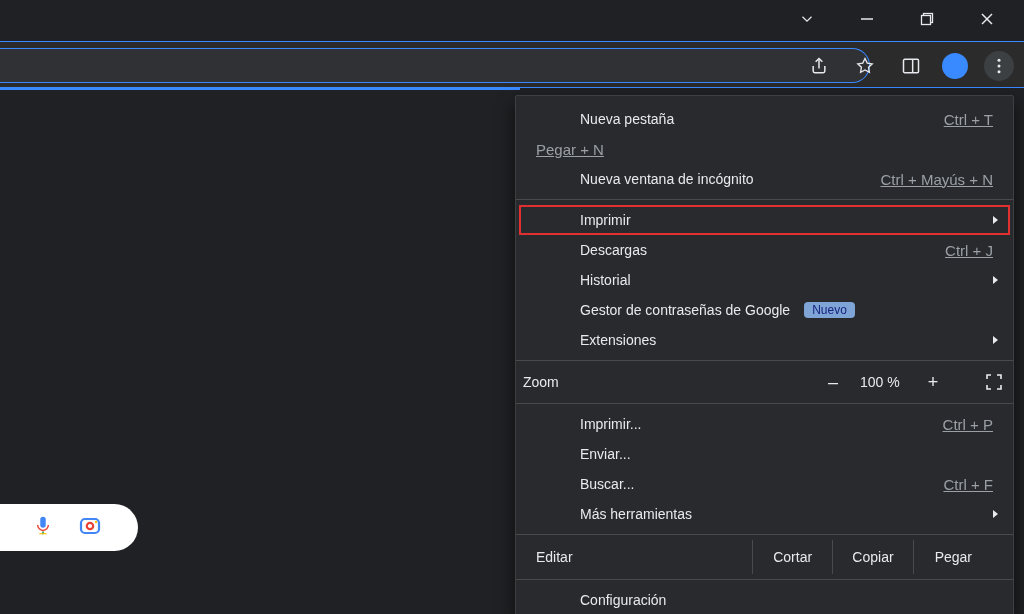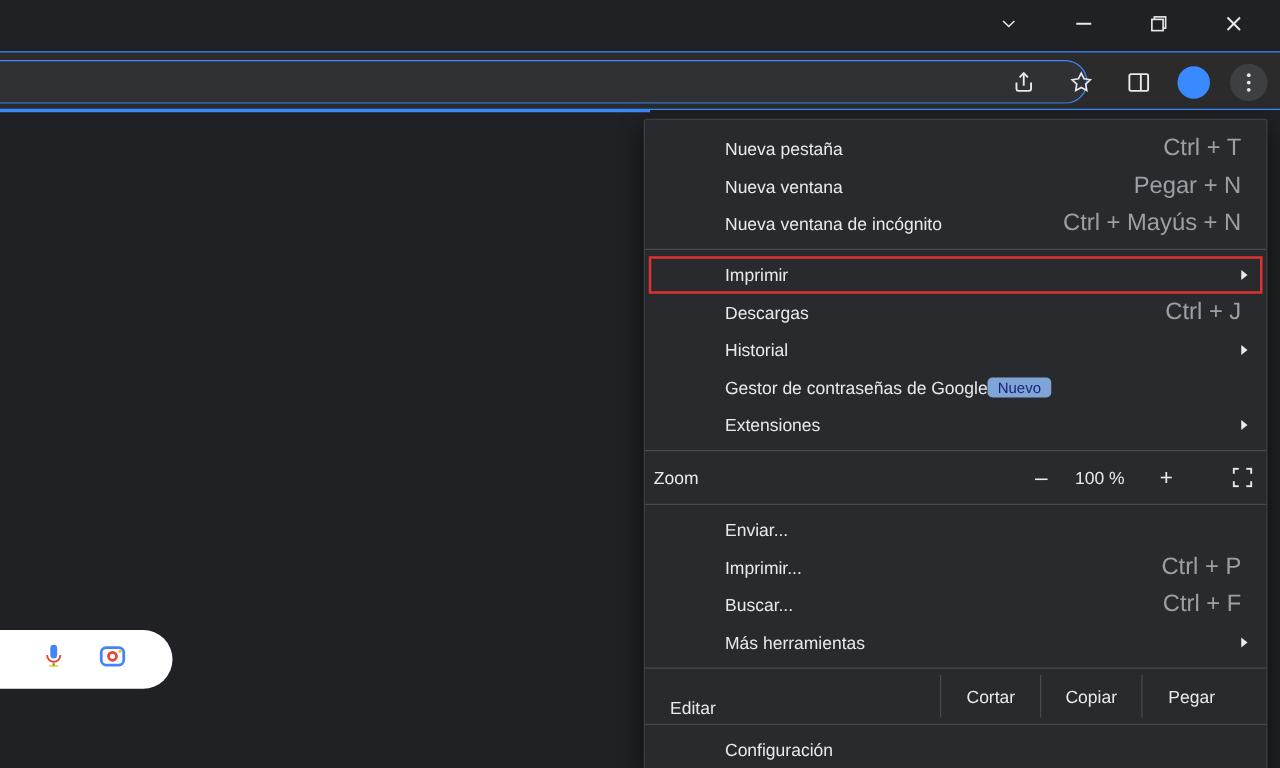--- a/index.html
+++ b/index.html
@@ -40,37 +40,37 @@
 
   
   .search-pill{position:absolute;left:0;bottom:63px;width:138px;height:47px;background:#fff;border-top-right-radius:24px;border-bottom-right-radius:24px;display:flex;align-items:center;gap:24px;padding-left:32px;}
   .search-pill .mic svg{width:22px;height:22px;}
   .search-pill .lens svg{width:24px;height:24px;}
 
   
   .menu{position:absolute;top:95px;right:10px;width:499px;background:var(--menu-bg);border:1px solid #3c4043;border-radius:2px;box-shadow:0 8px 18px rgba(0,0,0,.6);}
   .row{display:flex;align-items:center;height:30px;padding:0 20px;font-size:14px;color:var(--text);position:relative;}
   .row .label{flex:1;white-space:nowrap;margin-left:44px;}
-  .row .shortcut{color:var(--text-dim);font-size:19px;}
+  .row .shortcut{color:var(--text-dim);font-size:15px;text-decoration:underline;}
   .row .submenu-arrow{position:absolute;right:12px;top:50%;transform:translateY(-50%);}
   .row .submenu-arrow svg{width:10px;height:10px;display:block;}
-  .row .badge{background:var(--badge-bg);color:var(--badge-text);font-size:12px;padding:1px 8px;border-radius:4px;}
+  .row .badge{background:var(--badge-bg);color:var(--badge-text);font-size:12px;padding:1px 8px;border-radius:4px;margin-left:14px;}
   .sep{height:1px;background:var(--sep);margin:5px 0;}
 
   
   .zoom-row{display:flex;align-items:center;height:32px;padding:0 7px;font-size:14px;}
   .zoom-row .zlabel{flex:1;}
   .zoom-row .zctrl{display:flex;align-items:center;gap:18px;}
   .zoom-row .zbtn{width:18px;text-align:center;color:var(--text);font-size:18px;line-height:1;}
   .zoom-row .zval{min-width:46px;}
   .zoom-row .fs{width:24px;height:24px;display:flex;align-items:center;justify-content:center;margin-left:22px;}
   .zoom-row .fs svg{width:16px;height:16px;}
 
   
-  .edit-row{display:flex;align-items:flex-end;height:34px;padding:0 20px;font-size:14px;}
+  .edit-row{display:flex;align-items:center;height:34px;padding:0 20px;font-size:14px;}
   .edit-row .elabel{width:216px;}
   .edit-btn{flex:1;border-left:1px solid var(--sep);height:100%;display:flex;align-items:center;justify-content:center;}
 
   
   .hl{position:absolute;border:2px solid #e03030;pointer-events:none;left:3px;right:3px;top:0;bottom:0;}
   .row.historial{position:relative;}
 
 </style>
 </head>
 <body>
@@ -155,21 +155,20 @@
 </div>
 
 <div class="menu">
   <div style="height:8px;"></div>
 
   <div class="row">
     <span class="label">Nueva pestaña</span>
     <span class="shortcut">Ctrl + T</span>
   </div>
   <div class="row">
-    <span class="label">Nueva ventana</span>
     <span class="shortcut">Pegar + N</span>
   </div>
   <div class="row">
     <span class="label">Nueva ventana de incógnito</span>
     <span class="shortcut">Ctrl + Mayús + N</span>
   </div>
 
   <div class="sep"></div>
 
   <div class="row historial">
@@ -218,25 +217,25 @@
         <svg viewBox="0 0 16 16" fill="none" stroke="#e8eaed" stroke-width="1.6">
             <path d="M1 5V1h4M11 1h4v4M15 11v4h-4M5 15H1v-4"></path>
           </svg>
       </span>
     </div>
   </div>
 
   <div class="sep"></div>
 
   <div class="row">
-    <span class="label">Enviar...</span>
-  </div>
-  <div class="row">
     <span class="label">Imprimir...</span>
     <span class="shortcut">Ctrl + P</span>
+  </div>
+  <div class="row">
+    <span class="label">Enviar...</span>
   </div>
   <div class="row">
     <span class="label">Buscar...</span>
     <span class="shortcut">Ctrl + F</span>
   </div>
   <div class="row">
     <span class="label">Más herramientas</span>
     <span class="submenu-arrow">
       <svg viewBox="0 0 10 10">
           <path d="M2 1l5 4-5 4z" fill="#e8eaed"></path>

